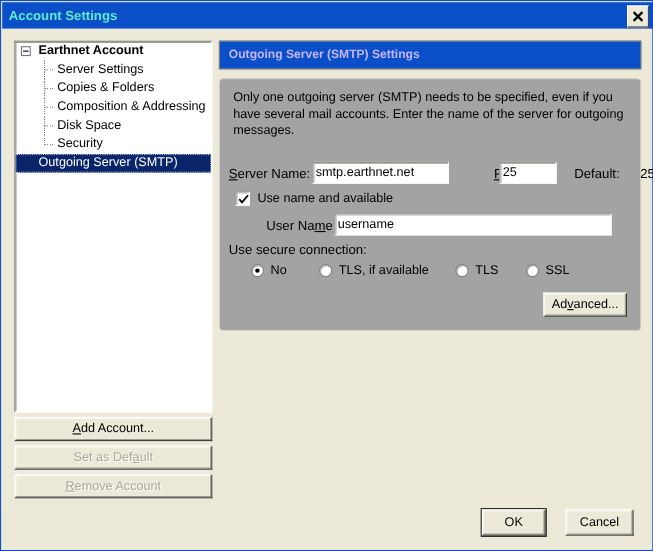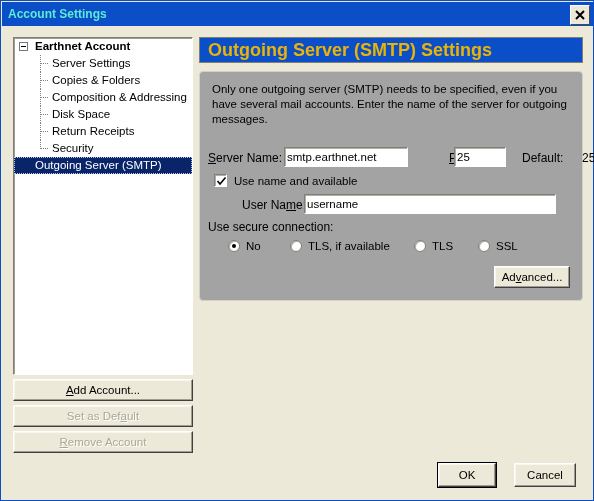--- a/index.html
+++ b/index.html
@@ -153,23 +153,23 @@
     position: absolute;
     left: 198px; top: 36px;
     width: 384px; height: 26px;
     background: #0a4fc8;
     box-sizing: border-box;
     border: 1px solid #7f7f76;
     display: flex;
     align-items: center;
   }
   #panel-header span {
-    color: #eab308;
+    color: #c4b5fd;
     font-weight: bold;
-    font-size: 18px;
+    font-size: 11px;
     margin-left: 8px;
   }
   #groupbox {
     position: absolute;
     left: 198px; top: 70px;
     width: 384px; height: 230px;
     box-sizing: border-box;
     border: 1px solid #d4d0c8;
     border-radius: 4px;
     background: #a3a3a3;
@@ -325,25 +325,20 @@
     </div>
     <div class="tree-row child">
       <span class="tline-v"></span>
       <span class="tline-h"></span>
       <span>Composition &amp; Addressing</span>
     </div>
     <div class="tree-row child">
       <span class="tline-v"></span>
       <span class="tline-h"></span>
       <span>Disk Space</span>
-    </div>
-    <div class="tree-row child">
-      <span class="tline-v"></span>
-      <span class="tline-h"></span>
-      <span>Return Receipts</span>
     </div>
     <div class="tree-row child">
       <span class="tline-v last"></span>
       <span class="tline-h"></span>
       <span>Security</span>
     </div>
     <div class="tree-row toplevel selected">
       <span>Outgoing Server (SMTP)</span>
     </div>
   </div>

